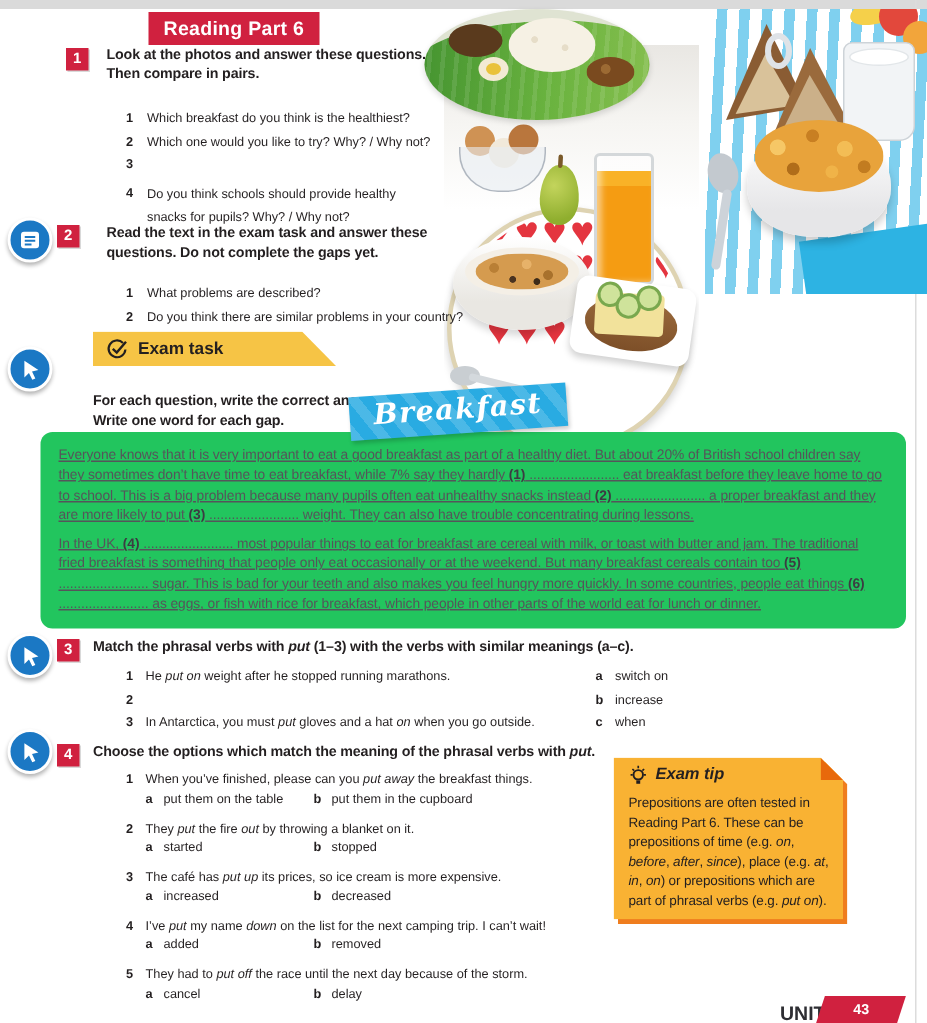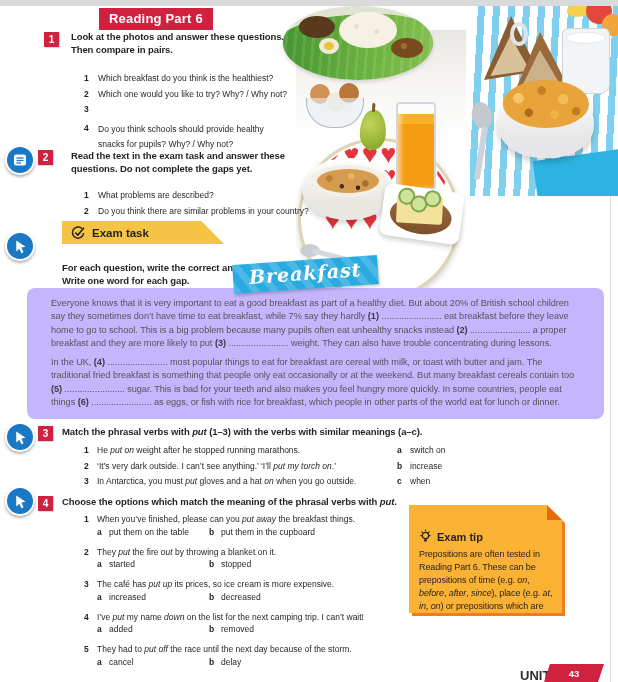--- a/index.html
+++ b/index.html
@@ -30,21 +30,21 @@
   .q-row .qt { line-height:15.5px; }
   .q-two { line-height:13px; padding-top:1px; }
 
   
   .examtask-banner { left:62px; top:221px; width:162px; height:23px; background:#f6c445; clip-path:polygon(0 0,86% 0,100% 100%,0 100%); display:flex; align-items:center; gap:6px; padding-left:8px; font-weight:bold; font-size:11.5px; }
 
   
   .ribbon { left:233px; top:260px; transform:rotate(-4deg); background:#29abe2; background-image:repeating-linear-gradient(55deg, rgba(255,255,255,.16) 0 7px, transparent 7px 15px); color:#fff; font-family:"DejaVu Serif", serif; font-style:italic; font-weight:bold; font-size:19px; padding:2px 16px 5px; letter-spacing:1px; z-index:7; box-shadow:1px 2px 3px rgba(0,0,0,.2); }
 
   
-  .passage { left:27px; top:288px; width:577px; height:131px; background:#c4b5fd; border-radius:8px; padding:9px 24px; font-size:9.2px; line-height:1.44; letter-spacing:-.05px; color:#55555a; z-index:6; }
+  .passage { left:27px; top:288px; width:577px; height:131px; background:#22c55e; border-radius:8px; padding:9px 12px; font-size:9.2px; line-height:1.44; letter-spacing:-.05px; color:#55555a; z-index:6;text-decoration:underline; }
   .passage p+p { margin-top:6px; }
   .passage b { color:#3c3c42; }
 
   
   .x-heading { font-weight:bold; font-size:9.5px; letter-spacing:-.1px; white-space:nowrap; }
   .item-row { display:flex; font-size:8.5px; line-height:15.5px; white-space:nowrap; }
   .item-row .qn { font-weight:bold; width:13px; flex:none; }
   .opt-row { display:flex; font-size:8.5px; line-height:15.5px; }
   .opt-row .letter { font-weight:bold; width:13px; flex:none; }
 
@@ -54,21 +54,21 @@
   .x4-sentence .qn { font-weight:bold; width:13px; flex:none; }
   .x4-options { margin-left:13px; margin-top:0; font-size:8.5px; line-height:12px; white-space:nowrap; }
   .x4-options .letter { font-weight:bold; display:inline-block; width:12px; }
   .x4-options .opt-first { display:inline-block; min-width:100px; }
 
   
   .tip-wrap { left:409px; top:505px; width:153px; height:108px; z-index:5; }
   .tip-shadow { position:absolute; left:3px; top:3px; width:153px; height:108px; background:#ef7d1e; clip-path:polygon(0 0,calc(100% - 15px) 0,100% 15px,100% 100%,0 100%); }
   .tip-main { position:absolute; left:0; top:0; width:153px; height:108px; background:#f9b233; clip-path:polygon(0 0,calc(100% - 15px) 0,100% 15px,100% 100%,0 100%); }
   .tip-fold { position:absolute; top:0; right:0; width:15px; height:15px; background:#e8690b; clip-path:polygon(0 0,100% 100%,0 100%); }
-  .tip-title { display:flex; align-items:center; gap:5px; padding:24px 10px 0; font-weight:bold; font-size:11px; }
+  .tip-title { display:flex; gap:5px; padding:5px 10px 0; font-weight:bold; font-size:11px;font-style:italic; }
   .tip-body { padding:4px 9px 0 10px; font-size:9px; line-height:1.45; letter-spacing:-.1px; }
 
   
   .footer-unit { left:520px; top:668px; font-size:13px; font-weight:bold; color:#2e2e33; }
   .footer-tab { left:547px; top:664px; width:54px; height:18px; background:#d0213f; transform:skewX(-18deg); display:flex; align-items:center; justify-content:center; }
   .footer-tab span { transform:skewX(18deg); color:#fff; font-size:9.5px; font-weight:bold; }
 
   
   .photo { overflow:hidden; }
   .photo-main { left:296px; top:30px; width:170px; height:262px; background:linear-gradient(180deg,#e9e7e3 0%,#f6f5f2 20%,#ffffff 42%); z-index:1; }
@@ -252,21 +252,20 @@
 </div>
 <div class="abs num-badge" style="left:38px;top:426px;">3</div>
 <div class="abs x-heading" style="left:62px;top:426px;">Match the phrasal verbs with <i>put</i> (1–3) with the verbs with similar meanings (a–c).</div>
 <div class="abs" style="left:84px;top:443px;">
   <div class="item-row">
       <span class="qn">1</span>
       <span>He <i>put on</i> weight after he stopped running marathons.</span>
     </div>
   <div class="item-row">
       <span class="qn">2</span>
-      <span>‘It’s very dark outside. I can’t see anything.’ ‘I’ll <i>put my torch on</i>.’</span>
     </div>
   <div class="item-row">
       <span class="qn">3</span>
       <span>In Antarctica, you must <i>put</i> gloves and a hat <i>on</i> when you go outside.</span>
     </div>
 </div>
 <div class="abs" style="left:397px;top:443px;">
   <div class="opt-row">
       <span class="letter">a</span>
       <span>switch on</span>

